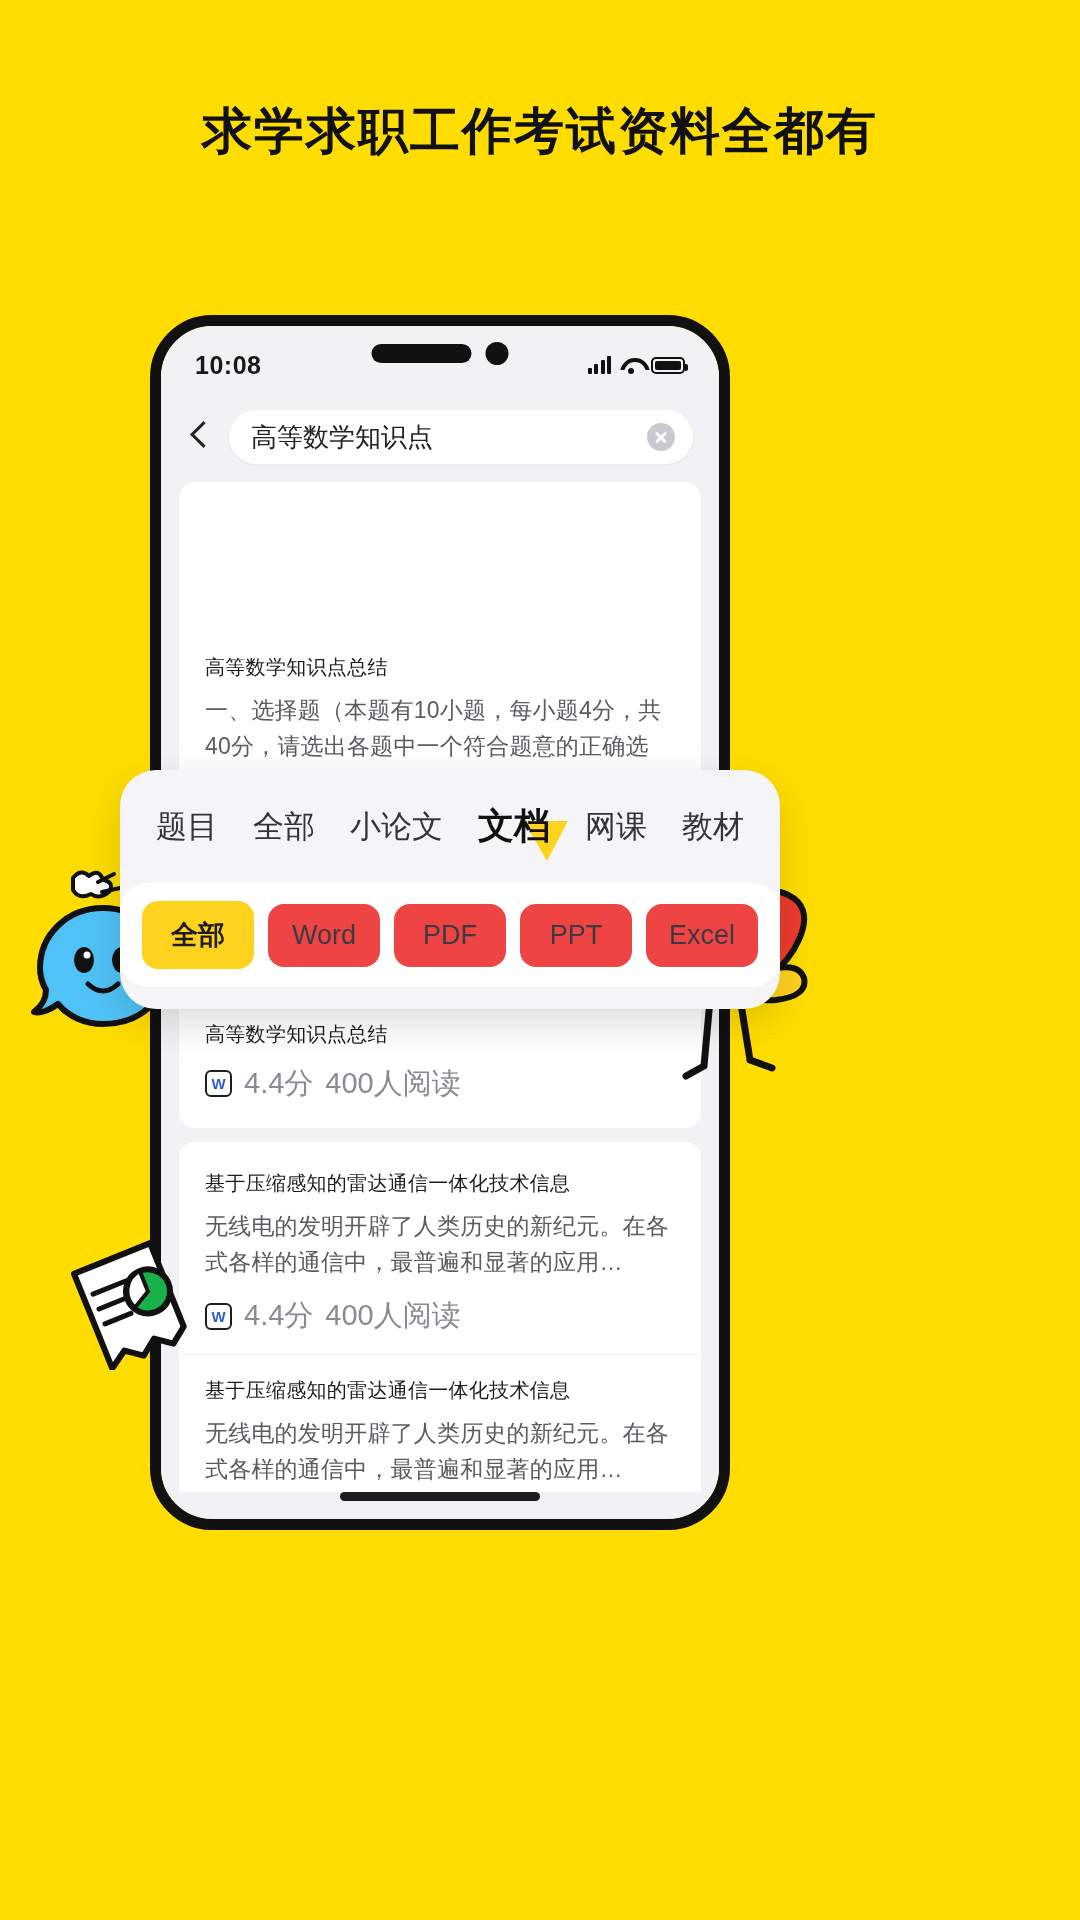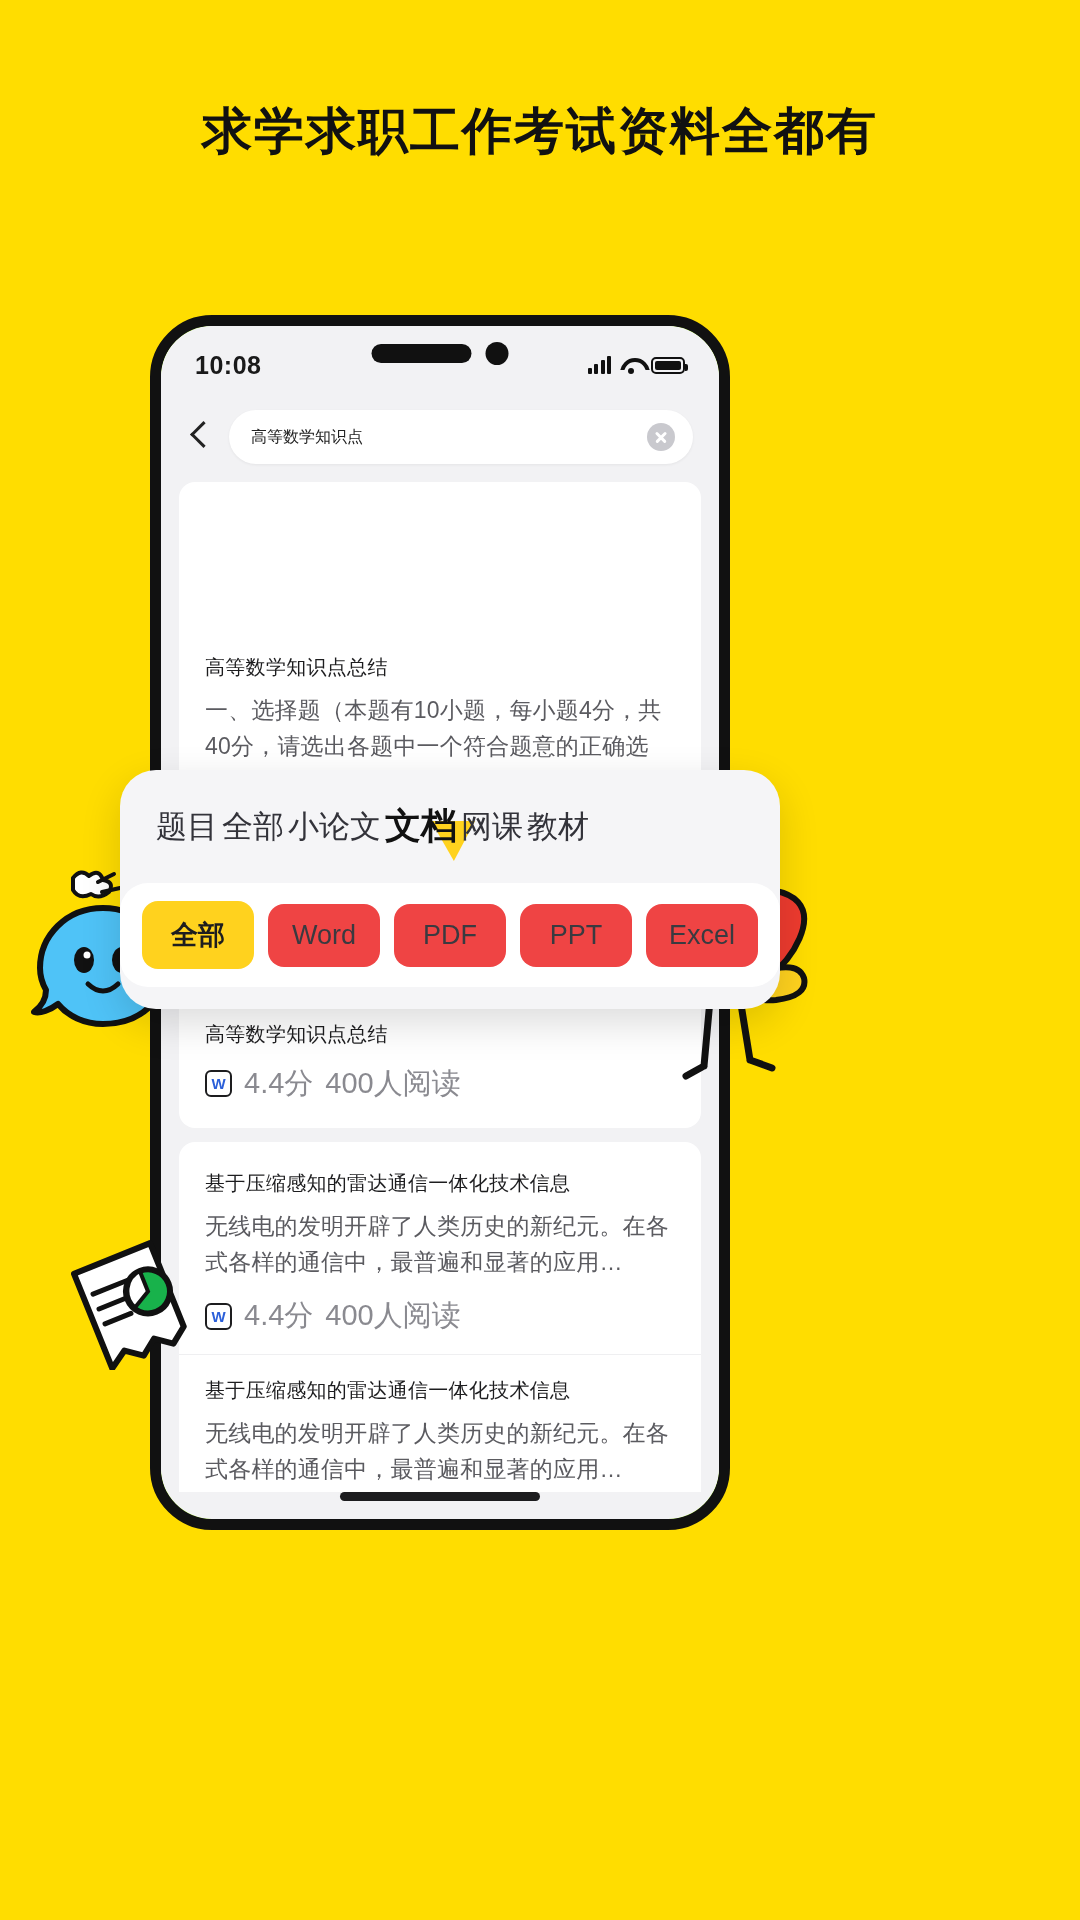--- a/index.html
+++ b/index.html
@@ -97,21 +97,21 @@
     content:""; position:absolute; left:11px; top:8px;
     width: 16px; height: 16px;
     border-left: 3.5px solid #222; border-bottom: 3.5px solid #222;
     transform: rotate(45deg);
   }
   .searchbox {
     flex: 1; height: 54px; background: #fff;
     border-radius: 27px; display: flex; align-items: center;
     padding: 0 18px 0 22px; box-shadow: 0 1px 3px rgba(0,0,0,.06);
   }
-  .search-text { font-size: 16px; color: #222; flex: 1; }
+  .search-text { font-size: 26px; color: #222; flex: 1; }
   .clear-ic {
     width: 28px; height: 28px; border-radius: 50%; background: #c9c9ce;
     position: relative; flex: none;
   }
   .clear-ic::before, .clear-ic::after {
     content:""; position:absolute; left:7px; top:13px; width:14px; height:2.5px;
     background:#fff; border-radius:2px;
   }
   .clear-ic::before { transform: rotate(45deg); }
   .clear-ic::after  { transform: rotate(-45deg); }
@@ -152,21 +152,21 @@
   
   .filter-panel {
     position: absolute; left: 120px; top: 770px;
     width: 660px; background: #f5f5f7;
     border-radius: 36px; padding: 26px 0 22px 0;
     box-shadow: 0 14px 40px rgba(0,0,0,.14);
     z-index: 20;
   }
   .tabs {
     display: flex; align-items: center; gap: 0;
-    padding: 0 34px 0 34px; 
+    padding: 0 34px 0 34px; justify-content: space-between;
   }
   .tab {
     font-size: 31px; color: #33333a; position: relative;
     padding: 6px 2px; white-space: nowrap;
   }
   .tab.active { font-weight: 700; color: #111; font-size: 36px; }
   .tab.active .hl {
     position: absolute; right: -16px; bottom: -4px;
     width: 44px; height: 40px; background: #FFD21E;
     clip-path: polygon(0 0, 100% 0, 52% 100%);

